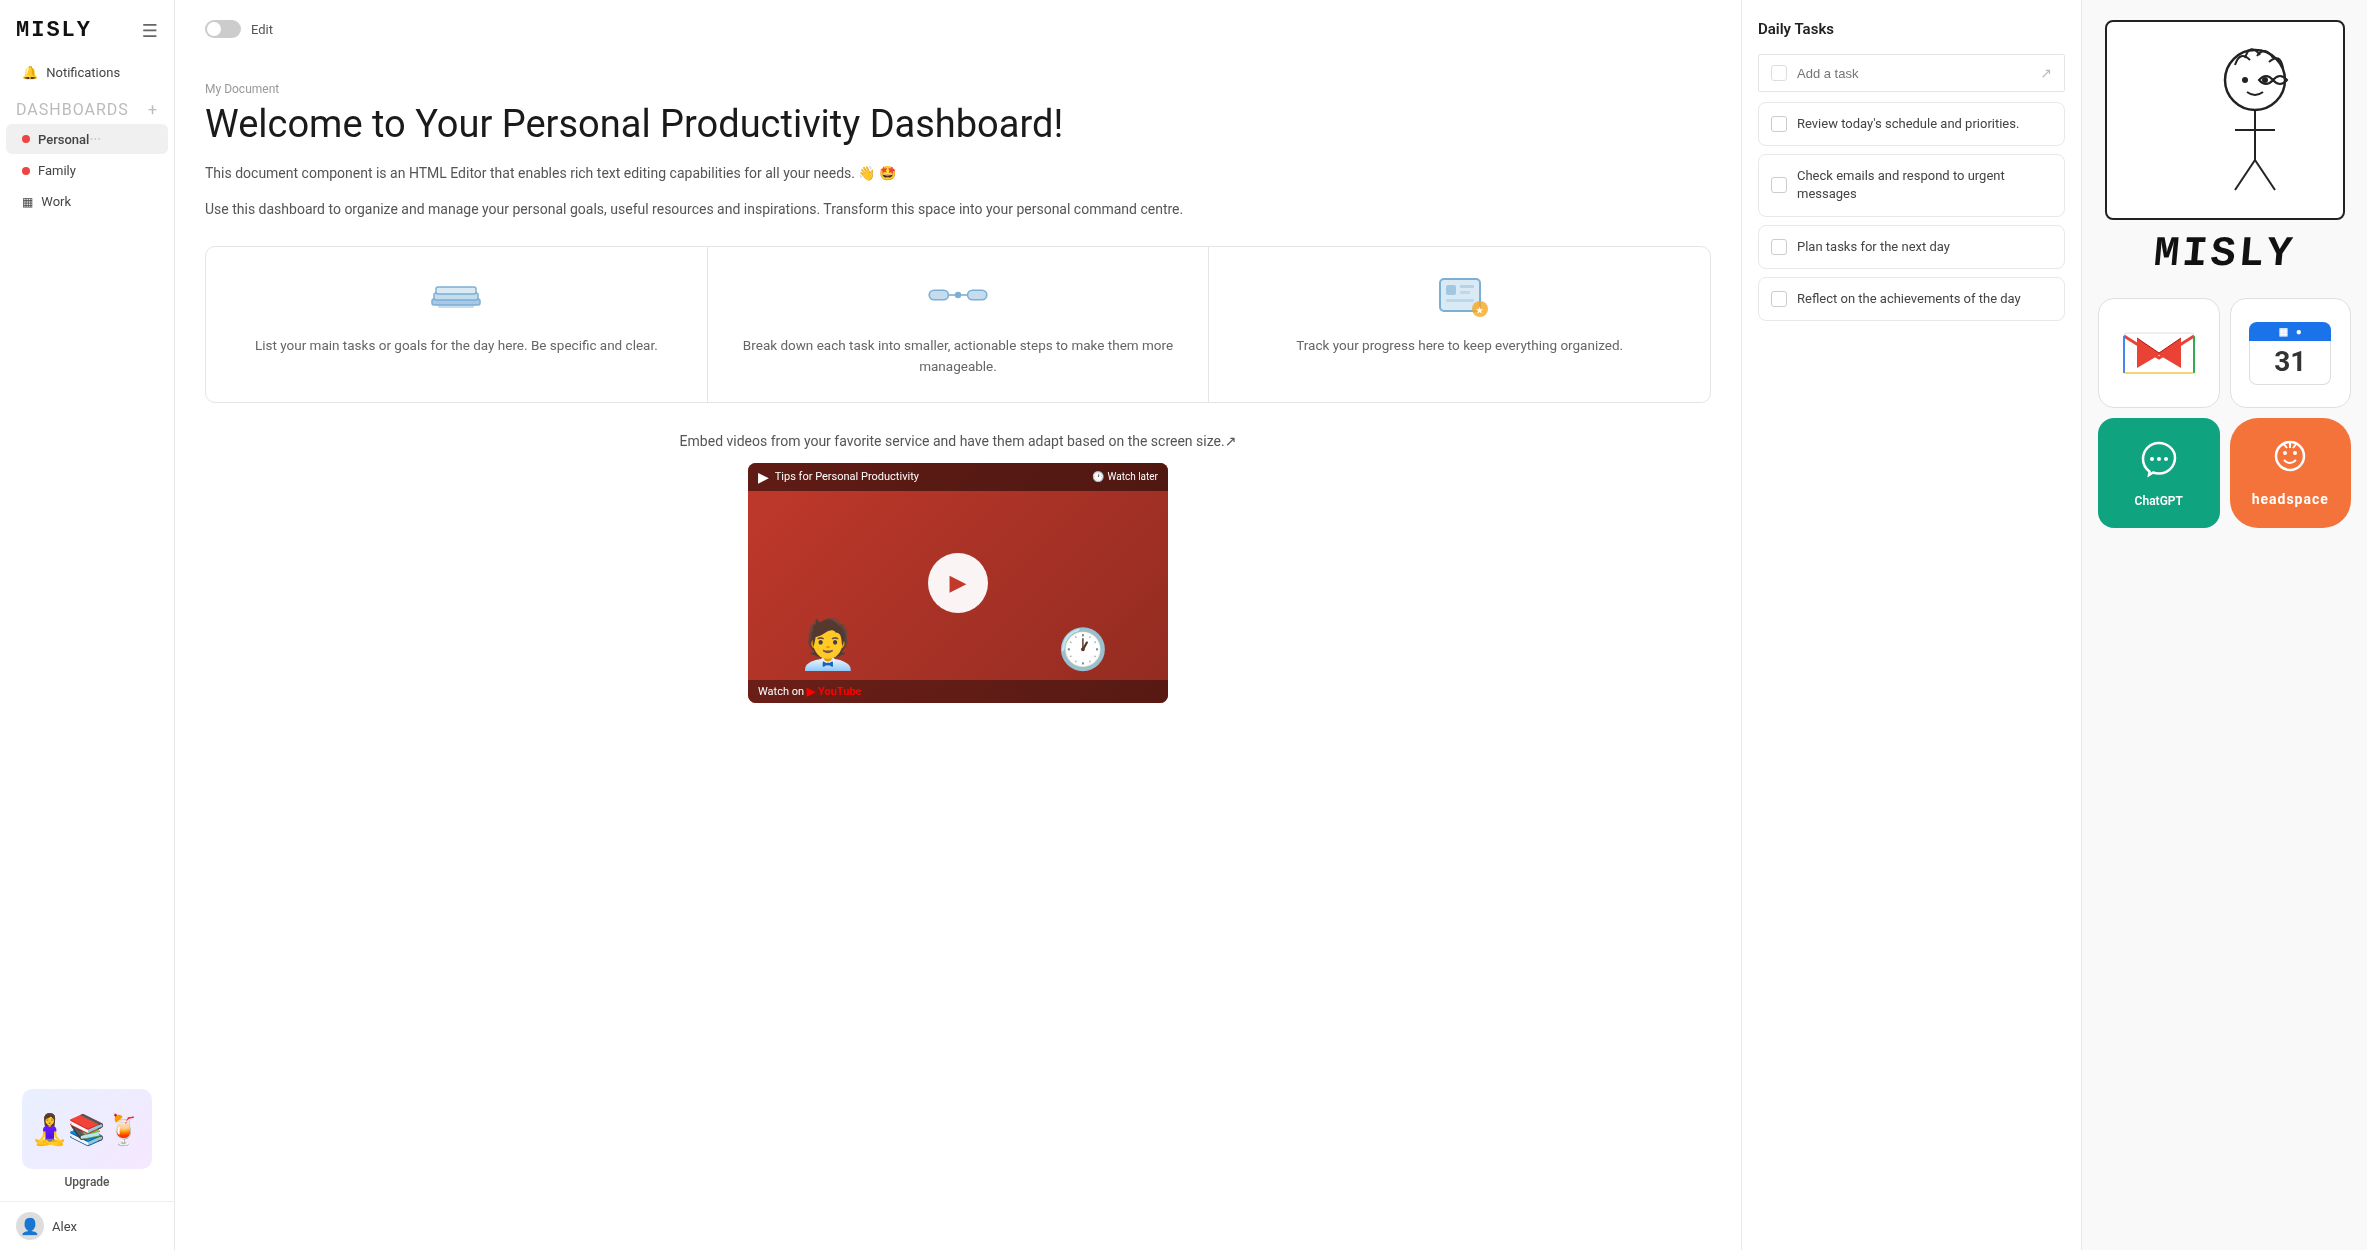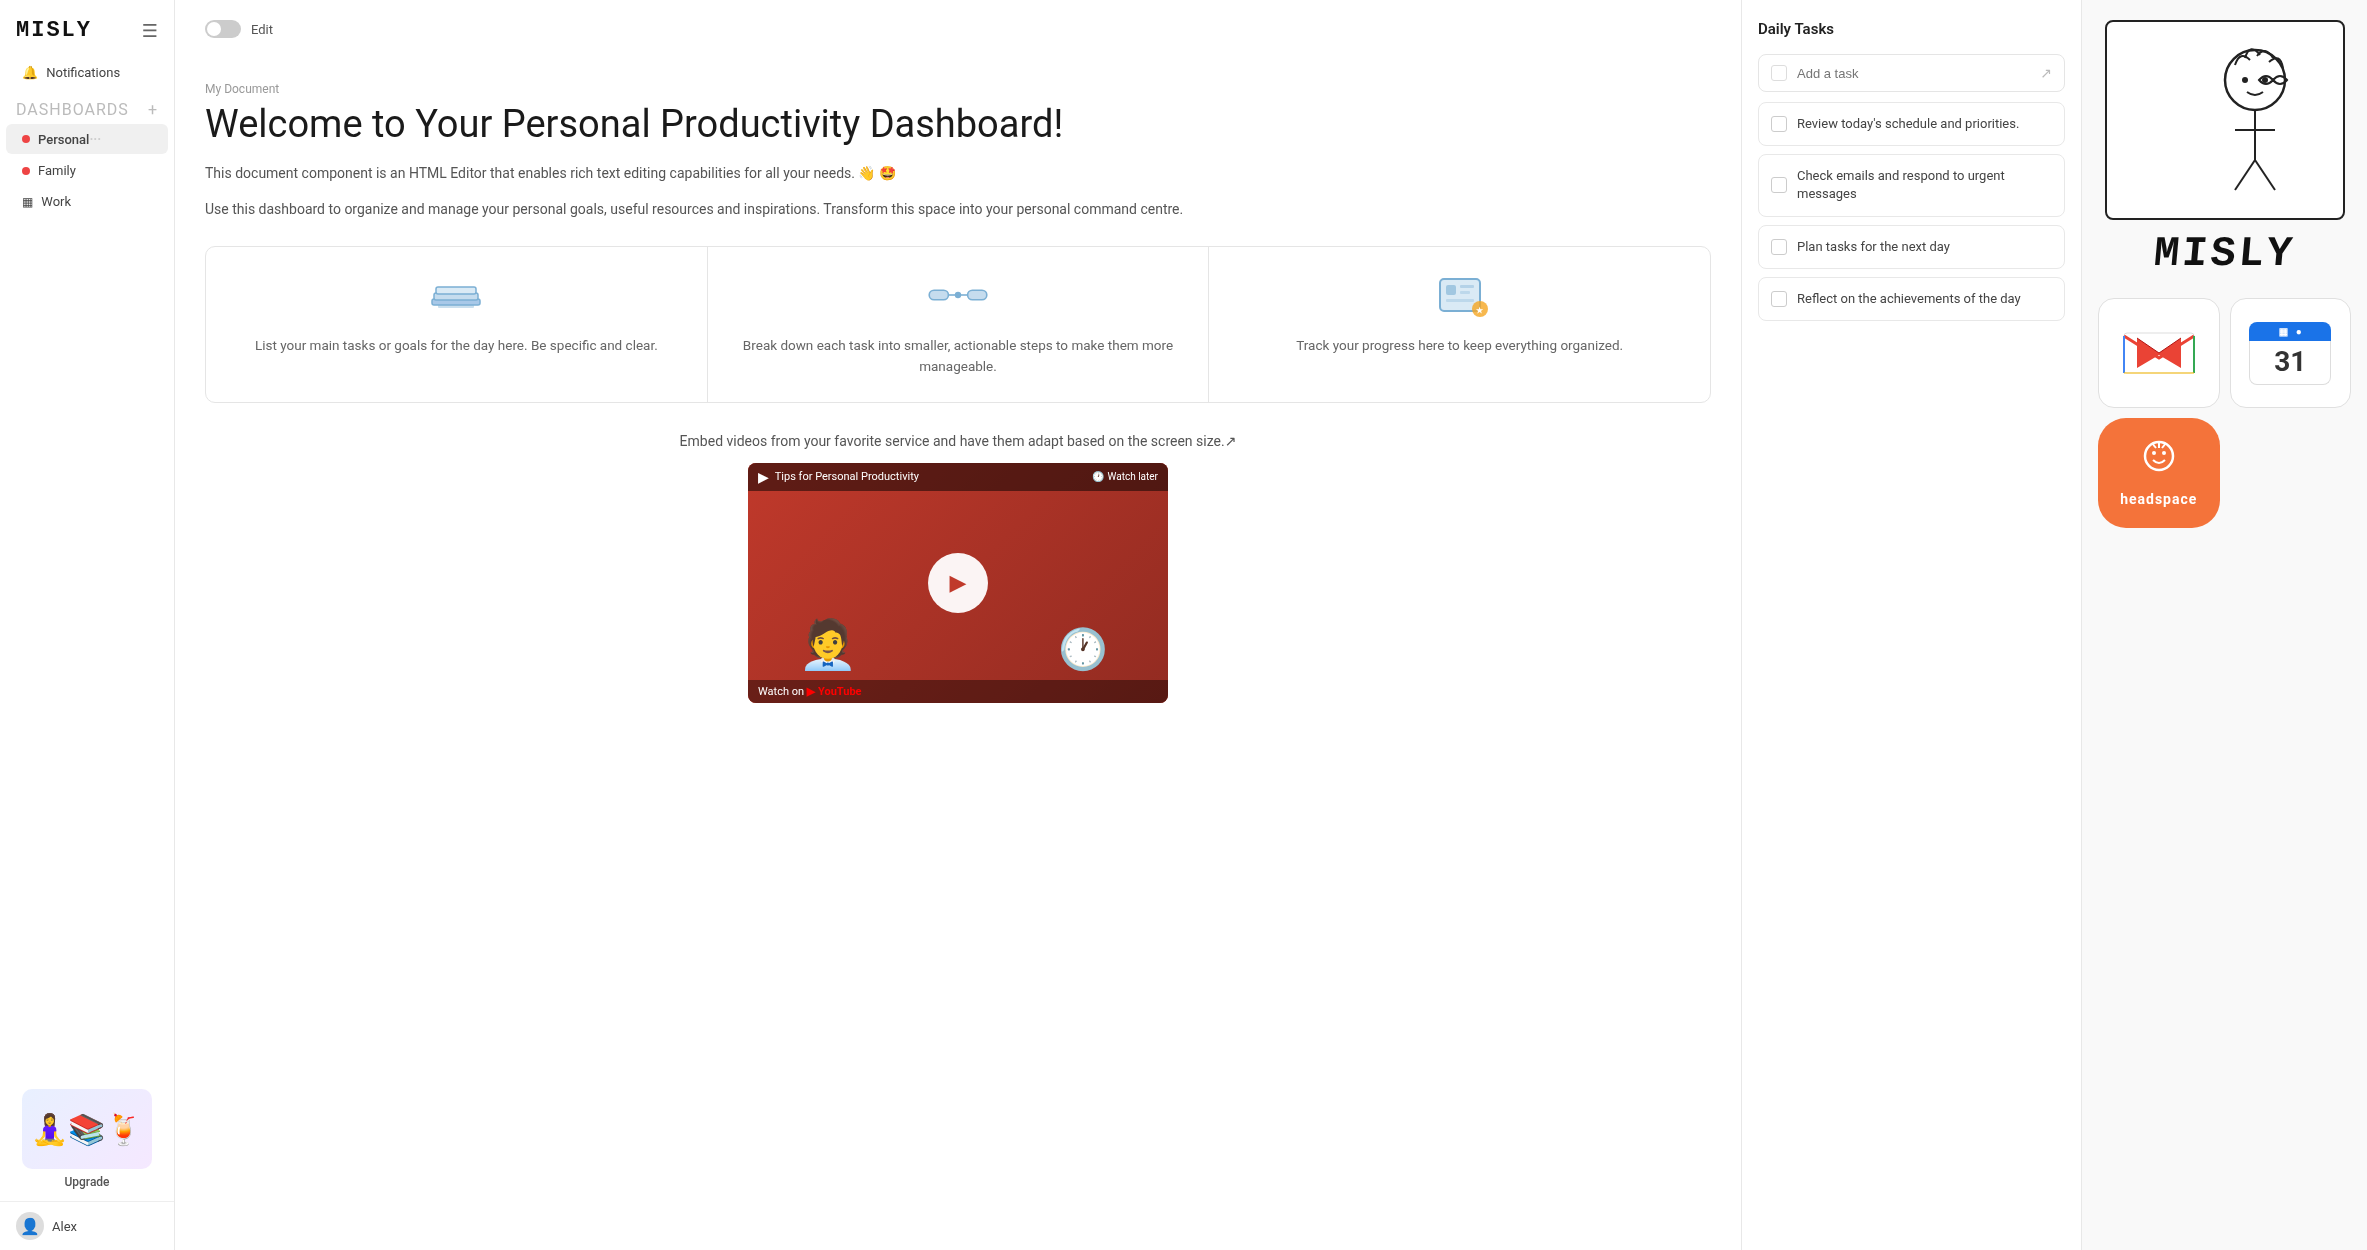--- a/index.html
+++ b/index.html
@@ -274,21 +274,21 @@
       font-weight: 600;
       color: #222;
       margin-bottom: 16px;
     }
     .task-add-row {
       display: flex;
       align-items: center;
       gap: 10px;
       padding: 10px 12px;
       border: 1px solid #e5e5e5;
-      border-radius: 8px;
+      border-radius: 2px;
       margin-bottom: 10px;
       cursor: pointer;
     }
     .task-add-input {
       flex: 1;
       font-size: 13px;
       color: #aaa;
       border: none;
       outline: none;
       background: transparent;
@@ -618,20 +618,31 @@
       </div>
     </div>
 
     <div class="app-tile calendar">
       <div class="calendar-icon">
         <div class="cal-header">▦ &nbsp; ●</div>
         <div class="cal-body">31</div>
       </div>
     </div>
 
+    <div class="app-tile chatgpt">
+      <div class="chatgpt-icon">
+        <svg viewBox="0 0 40 40" width="40" height="40" xmlns="http://www.w3.org/2000/svg">
+          <path d="M20 4 C11 4 4 11 4 20 C4 25 6.5 29.5 10.5 32.5 L10 36 L14 33.5 C15.9 34.1 17.9 34.4 20 34.4 C29 34.4 36 27.4 36 18.4 C36 11 28.8 4 20 4Z" fill="none" stroke="white" stroke-width="2.5"></path>
+          <circle cx="13" cy="20" r="2" fill="white"></circle>
+          <circle cx="20" cy="20" r="2" fill="white"></circle>
+          <circle cx="27" cy="20" r="2" fill="white"></circle>
+        </svg>
+      </div>
+      <span class="chatgpt-label">ChatGPT</span>
+    </div>
 
     <div class="app-tile headspace">
       <div style="text-align:center;">
         <div style="font-size:28px;margin-bottom:4px;">
           
           <svg viewBox="0 0 50 40" width="50" height="40" xmlns="http://www.w3.org/2000/svg">
             <ellipse cx="25" cy="18" rx="14" ry="14" fill="none" stroke="white" stroke-width="2.5"></ellipse>
             <circle cx="20" cy="15" r="2" fill="white"></circle>
             <circle cx="30" cy="15" r="2" fill="white"></circle>
             <path d="M19 22 Q25 28 31 22" fill="none" stroke="white" stroke-width="2"></path>

